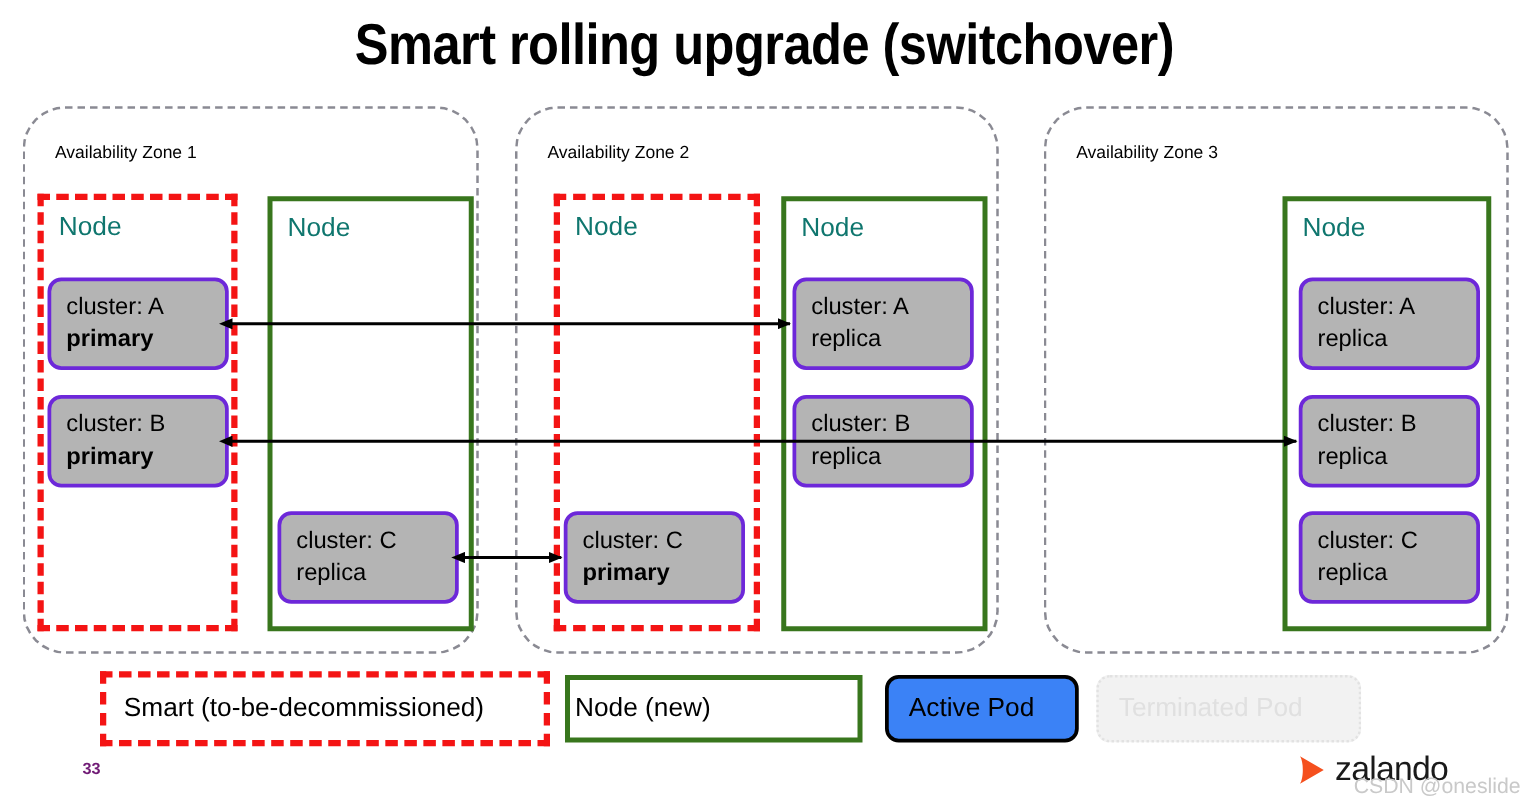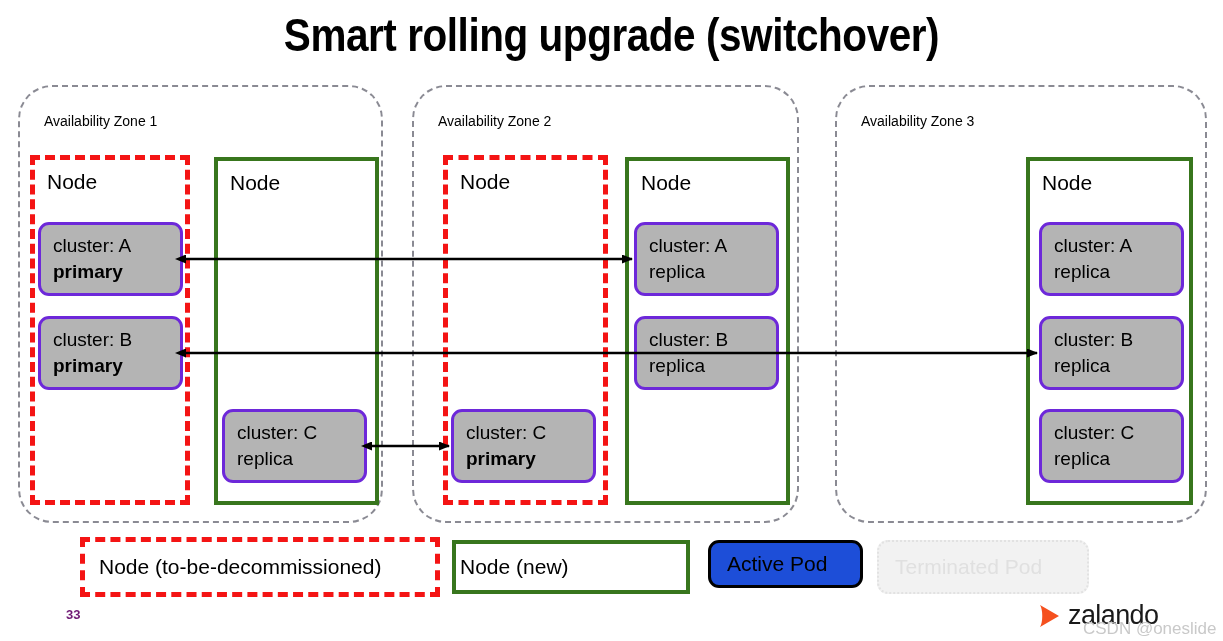--- a/index.html
+++ b/index.html
@@ -61,21 +61,21 @@
     border: 5px dashed #f41414;
   }
   .node.new {
     border: 4px solid #38761d;
   }
   .node-label {
     position: absolute;
     top: 10px;
     left: 12px;
     font-size: 21px;
-    color: #000000;
+    color: #0f766e;
     white-space: nowrap;
   }
 
   #az1-node-old { left: 30px;  top: 155px; width: 160px; height: 350px; }
   #az1-node-new { left: 214px; top: 157px; width: 165px; height: 348px; }
   #az2-node-old { left: 443px; top: 155px; width: 165px; height: 350px; }
   #az2-node-new { left: 625px; top: 157px; width: 165px; height: 348px; }
   #az3-node-new { left: 1026px; top: 157px; width: 167px; height: 348px; }
 
   
@@ -135,22 +135,22 @@
     left: 80px; top: 537px; width: 360px; height: 60px;
     border: 5px dashed #f41414;
     padding-left: 14px;
   }
   #legend-new {
     left: 452px; top: 540px; width: 238px; height: 54px;
     border: 4px solid #38761d;
     padding-left: 4px;
   }
   #legend-active {
-    left: 708px; top: 540px; width: 155px; height: 48px;
-    background: #1d4ed8;
+    left: 708px; top: 540px; width: 155px; height: 54px;
+    background: #3b82f6;
     border: 3px solid #000000;
     border-radius: 11px;
     padding-left: 16px;
   }
   #legend-terminated {
     left: 877px; top: 540px; width: 212px; height: 54px;
     background: #f2f2f2;
     border: 2px dotted #e2e2e2;
     border-radius: 11px;
     padding-left: 16px;
@@ -276,21 +276,21 @@
   </defs>
 
   <line x1="185" y1="259" x2="632" y2="259" stroke="#000000" stroke-width="2.4" marker-start="url(#ah-start)" marker-end="url(#ah-end)"></line>
 
   <line x1="185" y1="353" x2="1037" y2="353" stroke="#000000" stroke-width="2.4" marker-start="url(#ah-start)" marker-end="url(#ah-end)"></line>
 
   <line x1="371" y1="446" x2="449" y2="446" stroke="#000000" stroke-width="2.4" marker-start="url(#ah-start)" marker-end="url(#ah-end)"></line>
 </svg>
 
 <div class="legend-box" id="legend-old">
-  <span>Node (to-be-decommissioned)</span>
+  <span>Smart (to-be-decommissioned)</span>
 </div>
 <div class="legend-box" id="legend-new">
   <span>Node (new)</span>
 </div>
 <div class="legend-box" id="legend-active">
   <span>Active Pod</span>
 </div>
 <div class="legend-box" id="legend-terminated">
   <span>Terminated Pod</span>
 </div>

